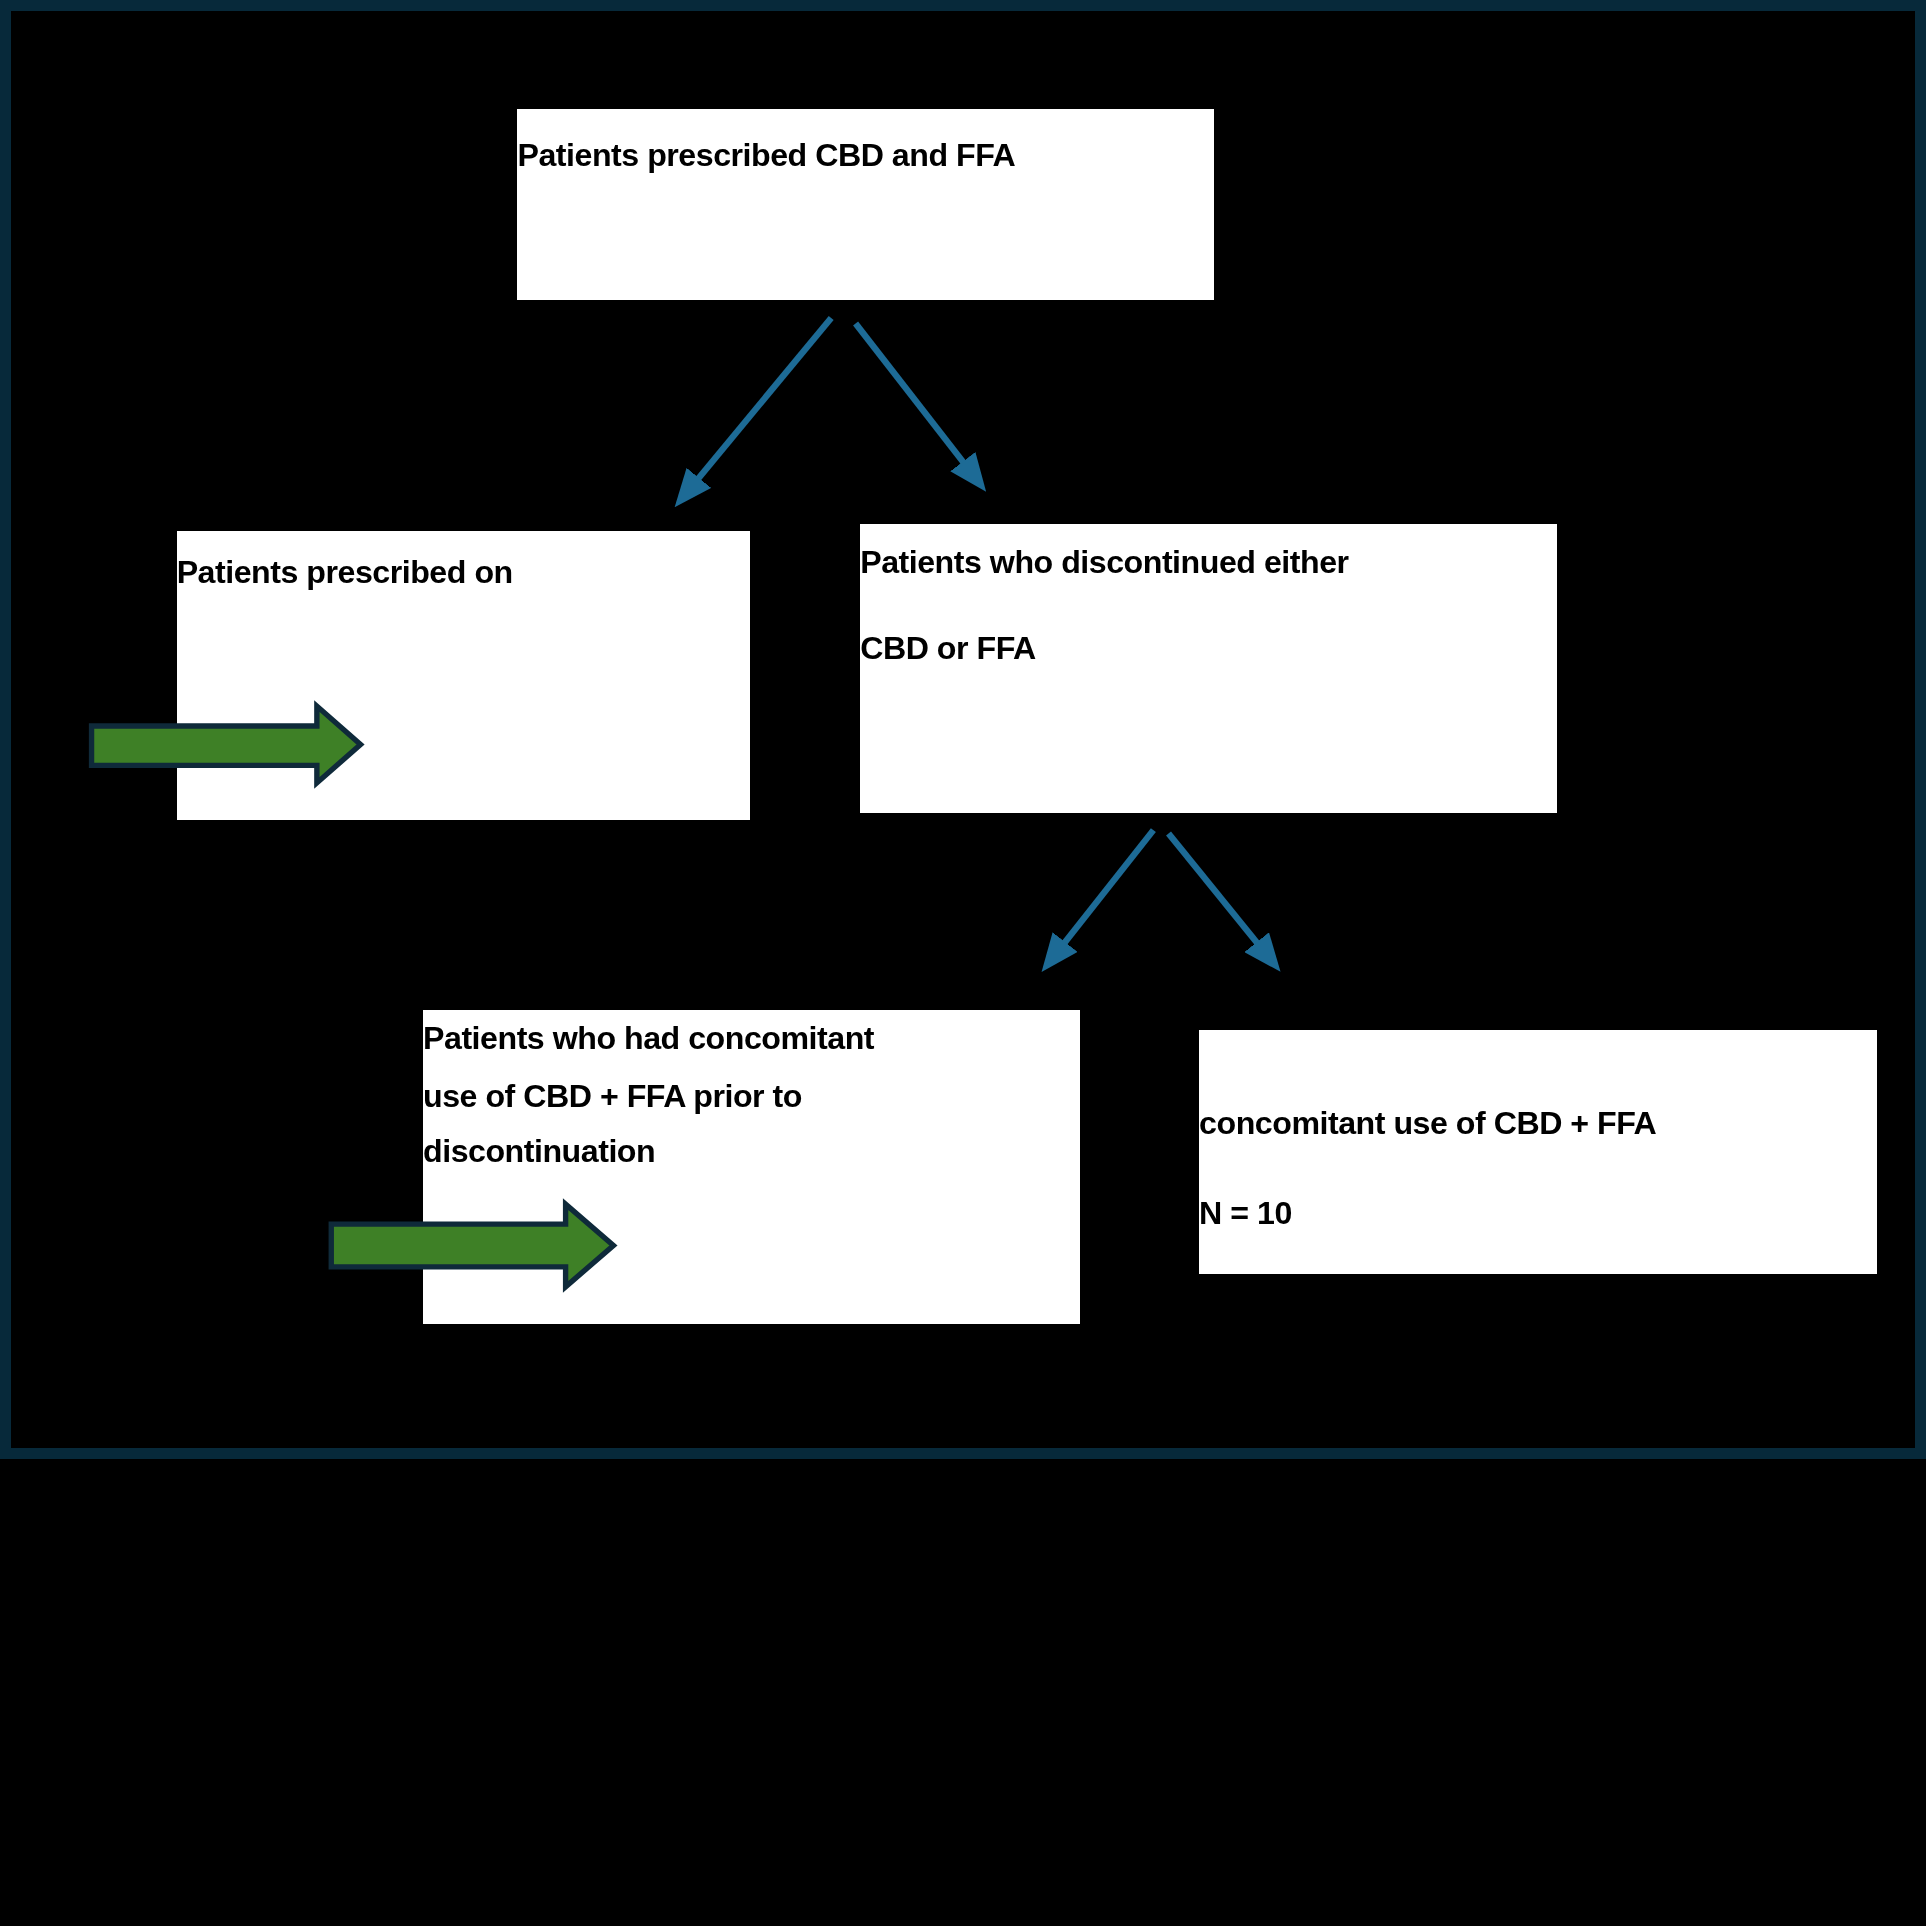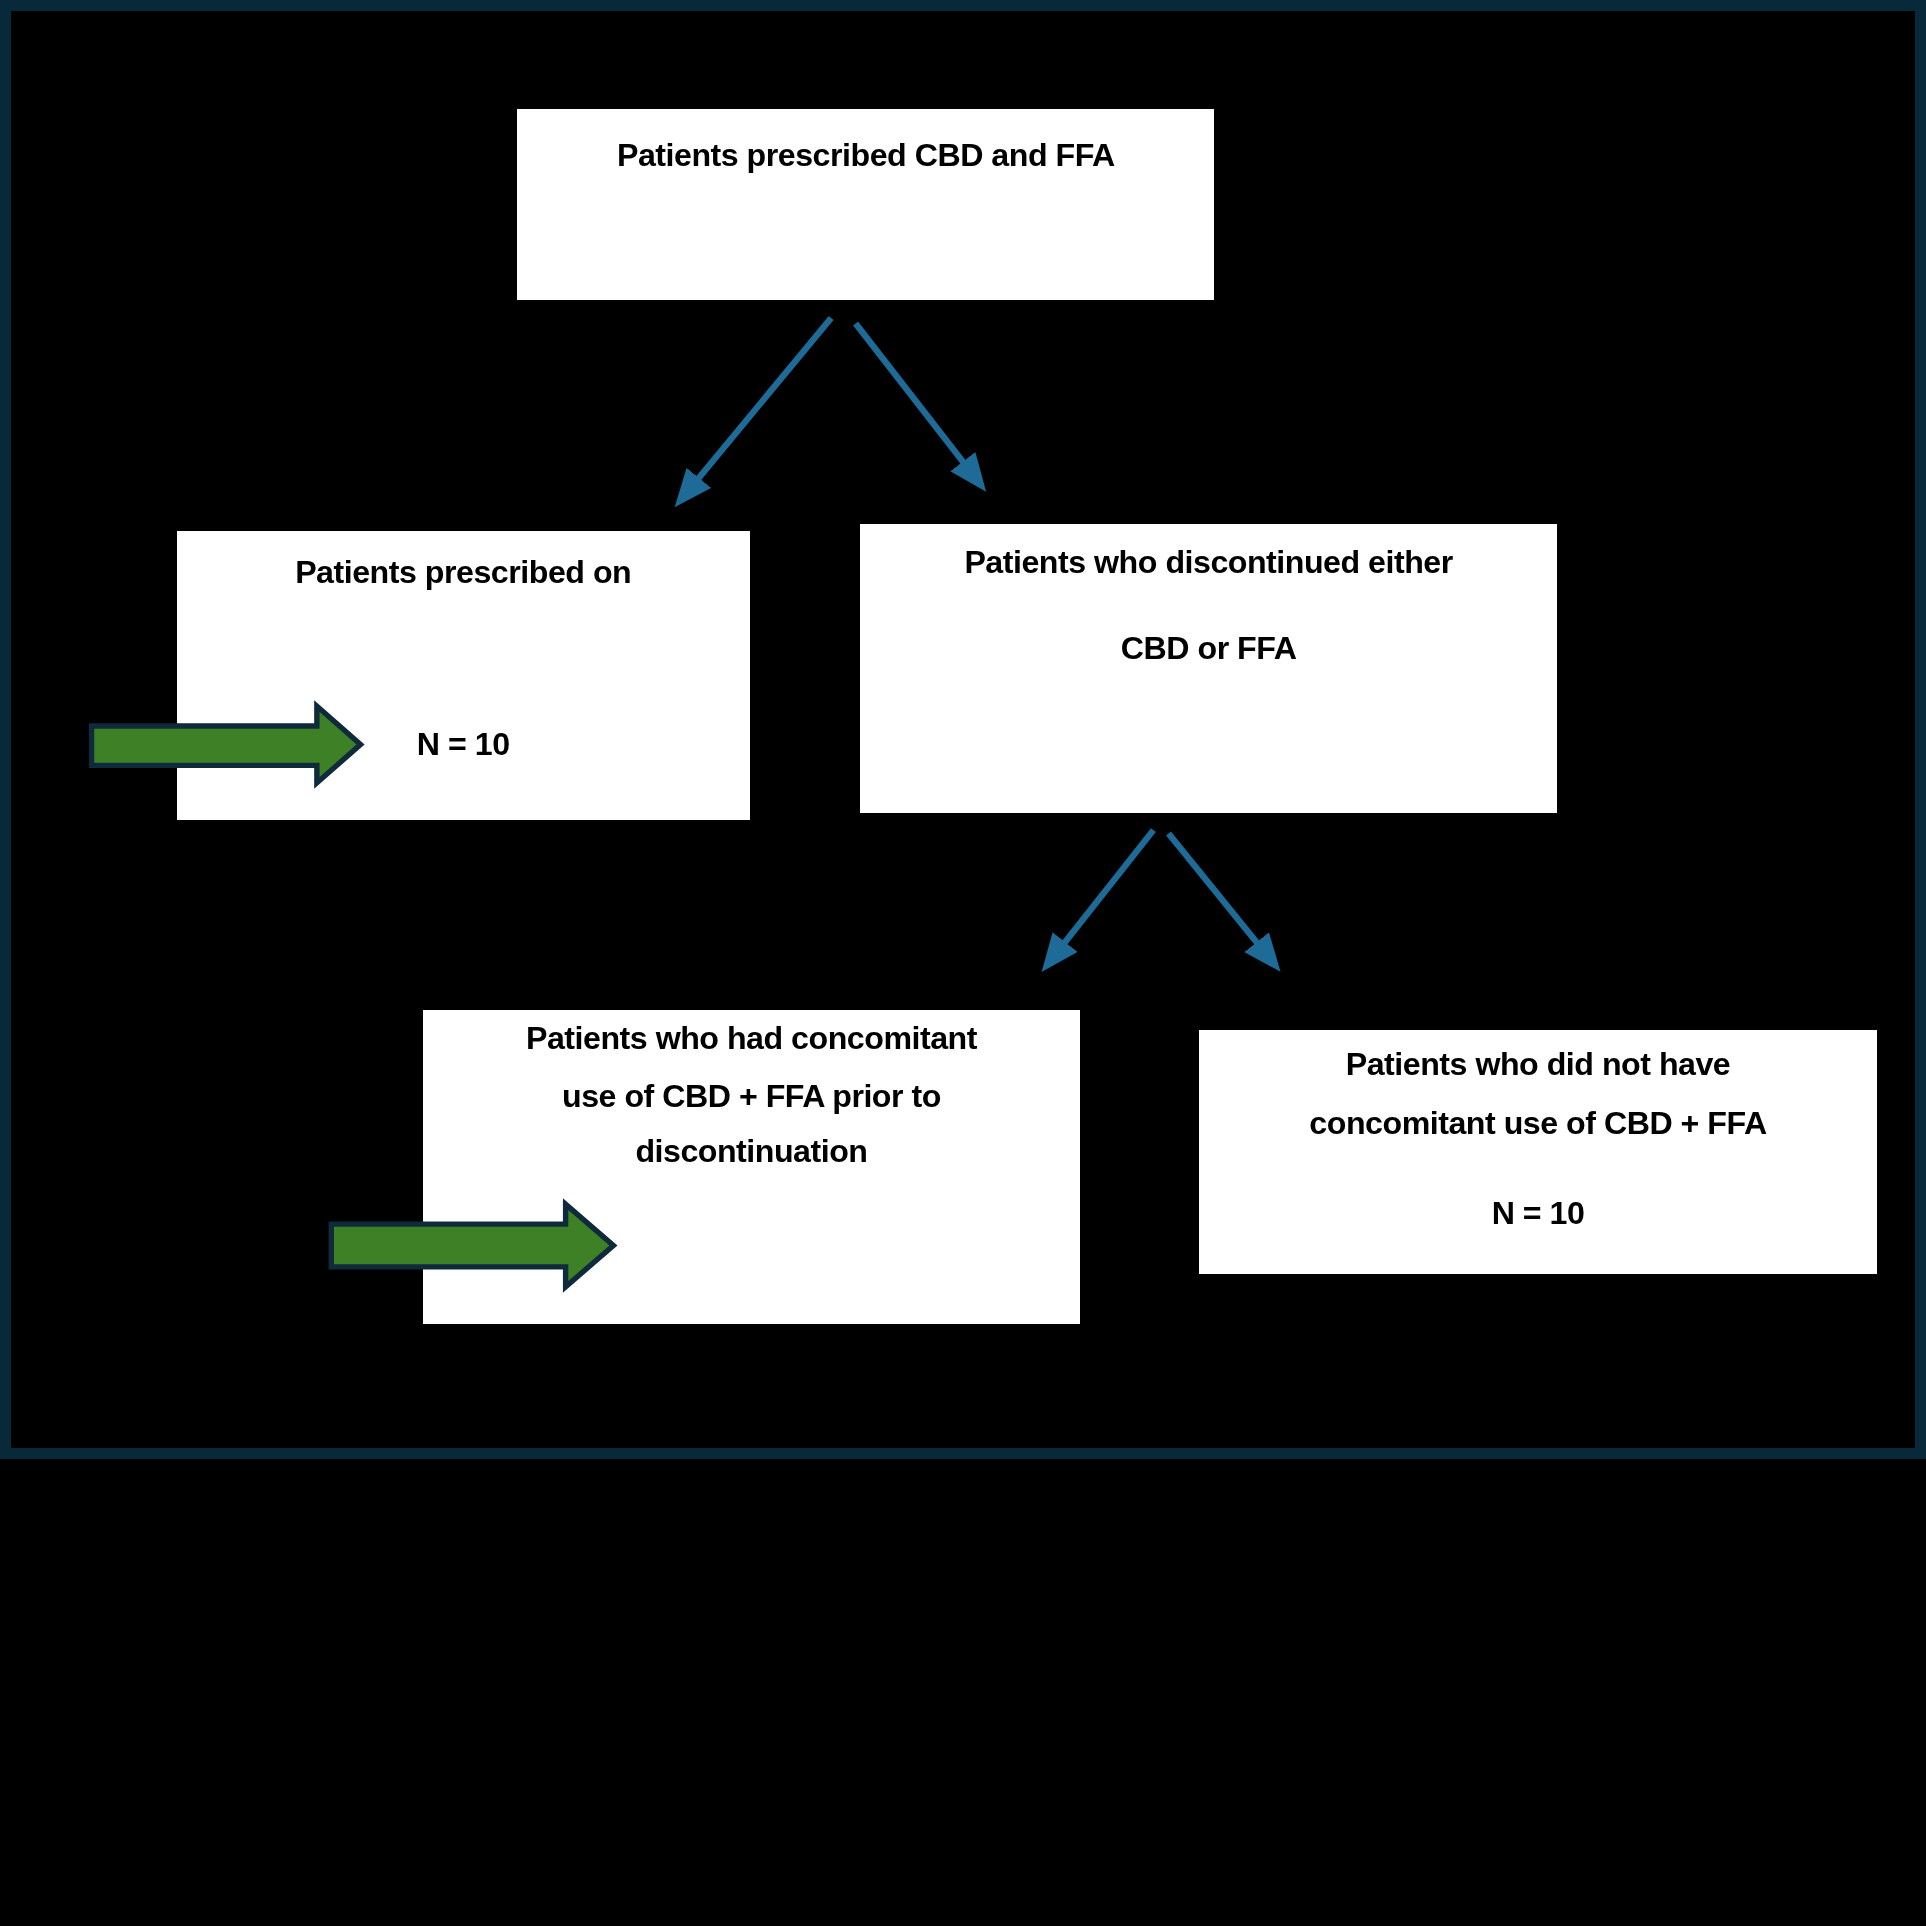--- a/index.html
+++ b/index.html
@@ -26,21 +26,21 @@
   }
   .node {
     position: absolute;
     background: var(--box-fill, #fff);
     z-index: 2;
   }
   .node .tline {
     position: absolute;
     left: 0;
     width: 100%;
-    text-align: center;
+    text-align: left;
     transform: translateY(-50%);
     color: var(--text, #000);
     font-weight: 700;
     font-size: 1.67vw;
     letter-spacing: -0.015em;
     white-space: nowrap;
     line-height: 1;
   }
   .connector {
     stroke: var(--connector, #1d6b96);
@@ -92,19 +92,18 @@
     <span class="tline" style="top:43%">CBD or FFA</span>
   </div>
 
   <div class="node" style="left:20.8%; top:69.5%; width:34.5%; height:21.9%;margin-left:16px;">
     <span class="tline" style="top:9%">Patients who had concomitant</span>
     <span class="tline" style="top:27.5%">use of CBD + FFA prior to</span>
     <span class="tline" style="top:45%">discontinuation</span>
   </div>
 
   <div class="node" style="left:62.4%; top:70.9%; width:35.6%; height:17.0%;">
-    <span class="tline" style="top:14%">Patients who did not have</span>
     <span class="tline" style="top:38%">concomitant use of CBD + FFA</span>
     <span class="tline" style="top:75%">N = 10</span>
   </div>
 
 </div>
 
 
 </body></html>

